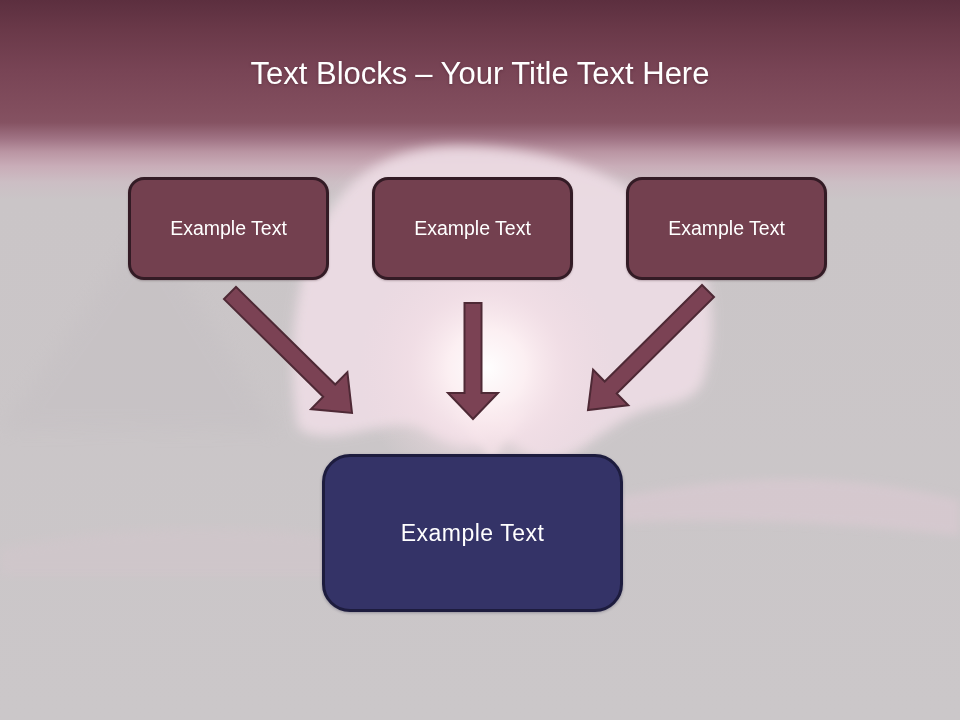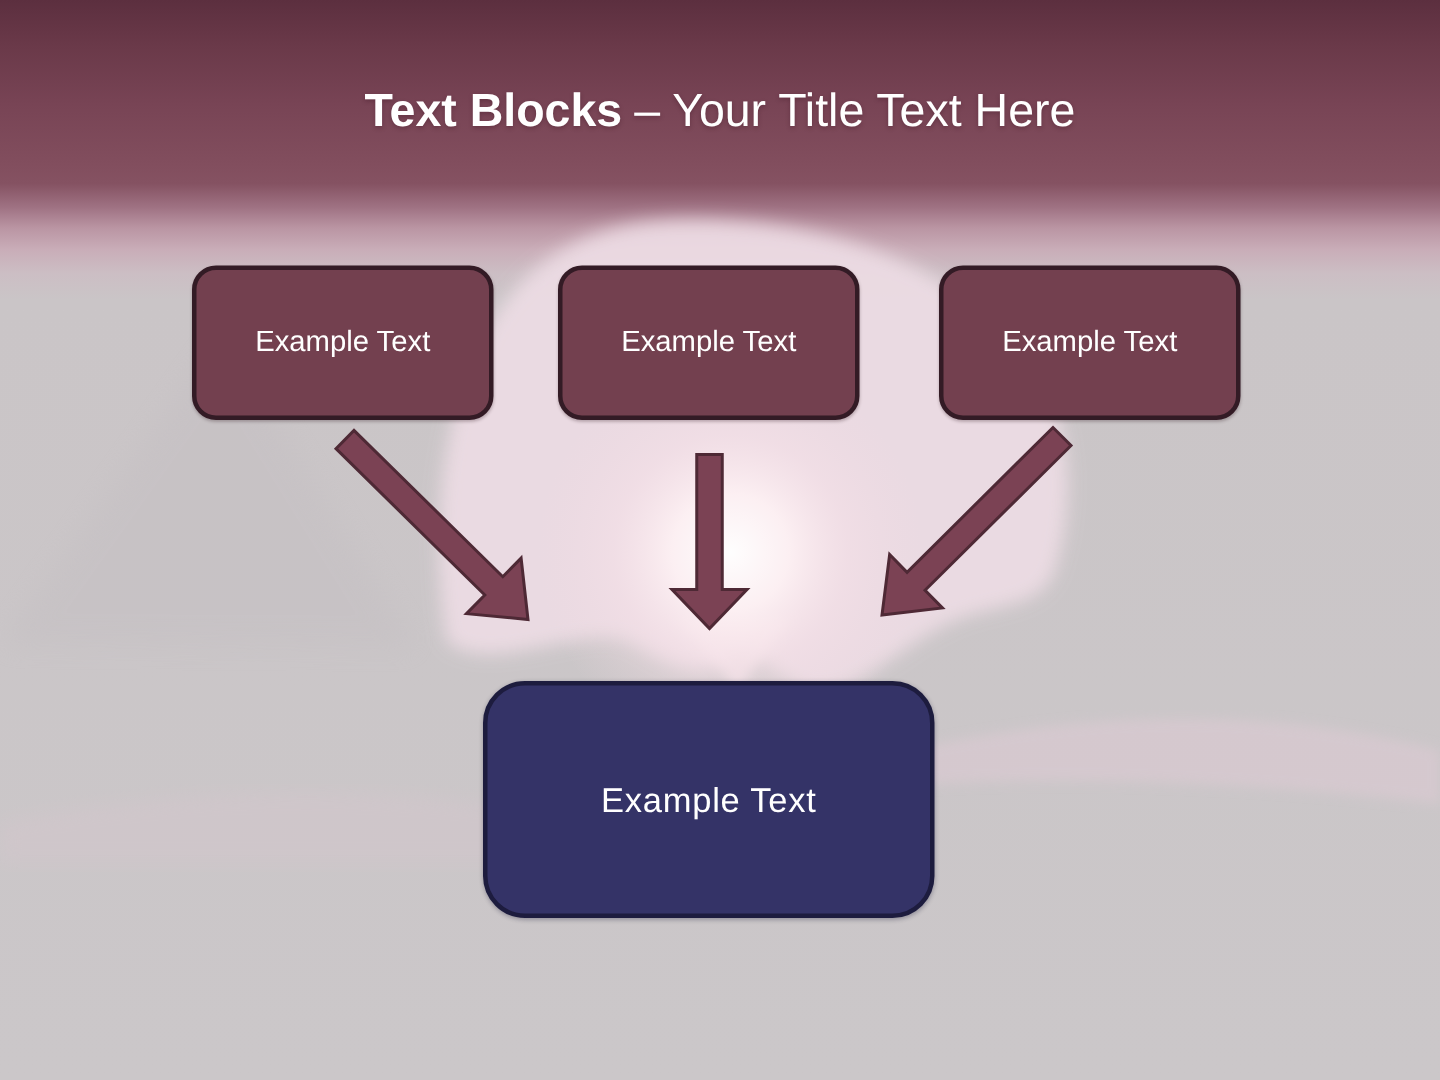--- a/index.html
+++ b/index.html
@@ -27,21 +27,21 @@
       #cbc7c9 100%);
   }
   .bg-art{position:absolute;inset:0;}
   .title{
     position:absolute;top:54px;left:0;right:0;
     text-align:center;color:#fff;
     font-size:31px;line-height:40px;
     text-shadow:0 1px 3px rgba(60,20,35,.35);
     white-space:nowrap;
   }
-  .title-bold{font-weight:700;}
+  .title-bold{font-weight:400;}
   .title-rest{font-weight:400;margin-left:8px;}
   .block{
     position:absolute;top:177px;width:201px;height:103px;
     background:#73404f;
     border:3px solid #331b25;
     border-radius:16px;
     box-sizing:border-box;
     display:flex;align-items:center;justify-content:center;
     color:#fff;font-size:19.5px;
     box-shadow:0 1px 2px rgba(40,15,25,.25);

